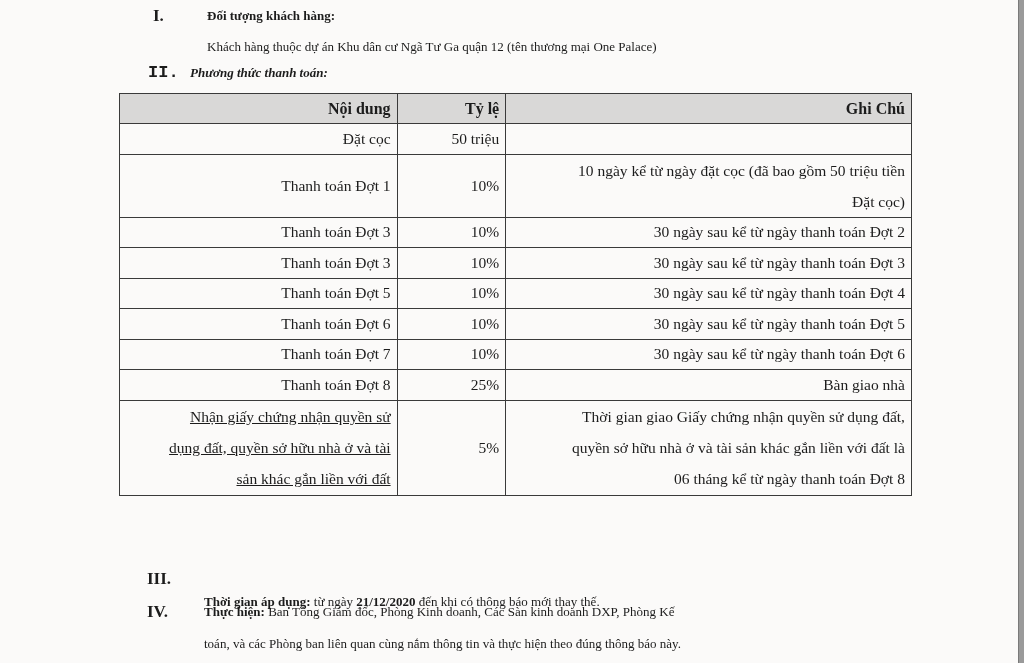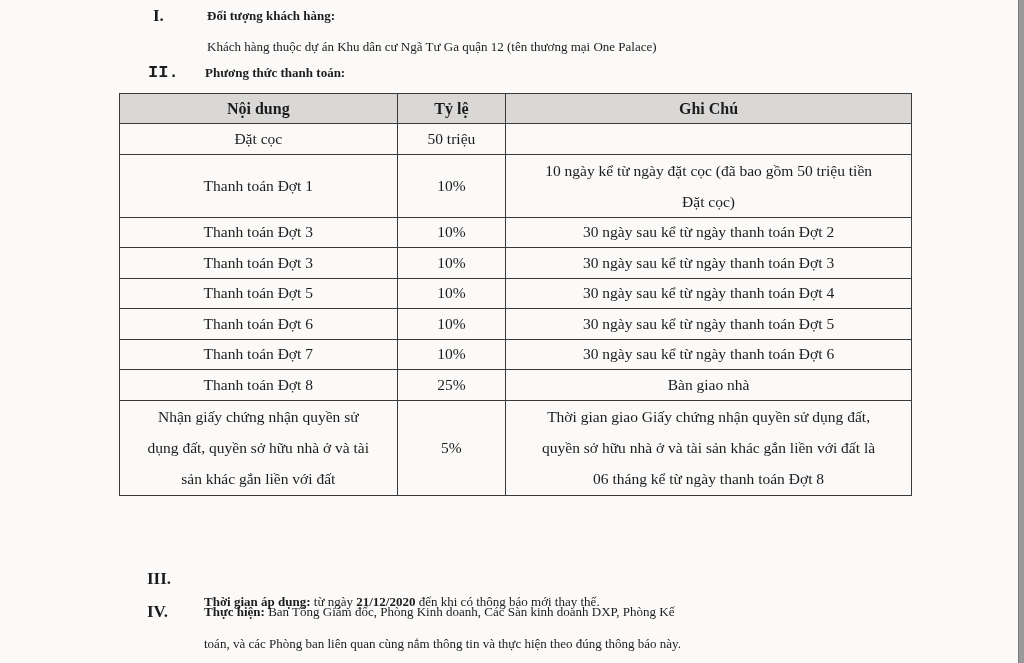--- a/index.html
+++ b/index.html
@@ -13,41 +13,41 @@
   .edge-strip { position: absolute; left: 1018px; top: 0; width: 6px; height: 663px; background: #9a9a9a; border-left: 1px solid #7a7a7a; }
   .sec { position: absolute; font-size: 13px; line-height: 20px; white-space: nowrap; }
   .num { position: absolute; font-weight: bold; font-size: 17px; }
   .b { font-weight: bold; }
 
   table.pay {
     position: absolute; left: 119px; top: 93px; width: 793px;
     border-collapse: collapse; font-size: 15.5px;
   }
   table.pay td, table.pay th {
-    border: 1.5px solid #3a3a3a; text-align: center; vertical-align: middle; padding: 0 6px;
+    border: 1.5px solid #3a3a3a; text-align: right; vertical-align: middle; padding: 0 6px;
   }
   table.pay th { background: #d9d8d7; font-weight: bold; height: 29px; font-size: 16px; }
   table.pay td { height: 29.5px; }
   .c1 { width: 266px; }
   .c2 { width: 96px; margin-top: 24px; }
   .c3 { width: 395px; }
   .lh { line-height: 31px; }
-  .left { text-align: center; }
+  .left { text-align: center; text-decoration: underline; }
 </style>
 </head>
 <body>
 
 <div class="page">
 
   <span class="num" style="left:153px;top:6px;">I.</span>
   <span class="sec b" style="left:207px;top:6px;">Đối tượng khách hàng:</span>
   <span class="sec" style="left:207px;top:37px;">Khách hàng thuộc dự án Khu dân cư Ngã Tư Ga quận 12 (tên thương mại One Palace)</span>
 
   <span class="num" style="left:148px;top:63px;font-family:Liberation Mono, monospace;">II.</span>
-  <span class="sec b" style="left:205px;top:63px;">Phương thức thanh toán:</span>
+  <span class="sec b" style="left:190px;top:63px;font-style:italic;">Phương thức thanh toán:</span>
 
   <table class="pay">
     <tbody>
         <tr>
       <th class="c1">Nội dung</th>
       <th class="c2">Tỷ lệ</th>
       <th class="c3">Ghi Chú</th>
     </tr>
     <tr>
       <td>Đặt cọc</td>

